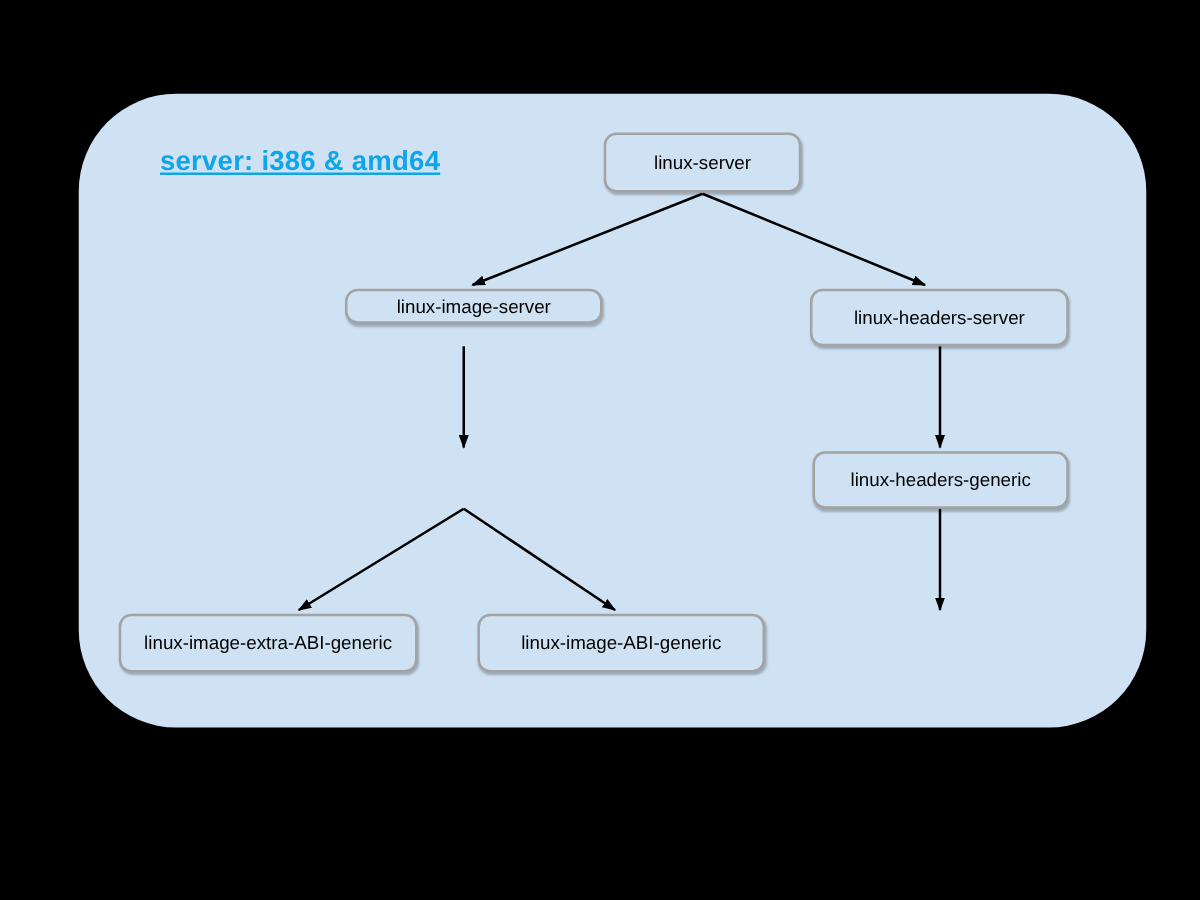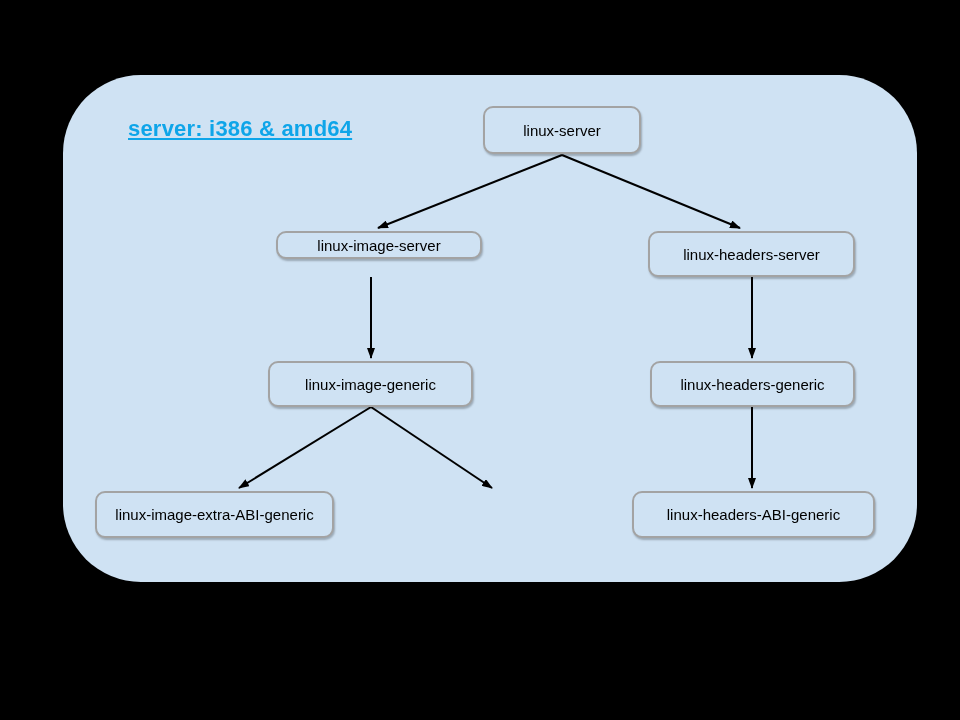--- a/index.html
+++ b/index.html
@@ -93,22 +93,21 @@
     <line x1="371" y1="407" x2="492" y2="488" marker-end="url(#arrowhead)"></line>
     <line x1="752" y1="407" x2="752" y2="488" marker-end="url(#arrowhead)"></line>
   </svg>
 
   <div class="node" id="n-linux-server">linux-server</div>
 
   <div class="node" id="n-linux-image-server">linux-image-server</div>
 
   <div class="node" id="n-linux-headers-server">linux-headers-server</div>
 
-  <div class="node" id="n-linux-image-generic">linux-image-generic</div>
 
   <div class="node" id="n-linux-headers-generic">linux-headers-generic</div>
 
   <div class="node" id="n-linux-image-extra-abi">linux-image-extra-ABI-generic</div>
 
+  <div class="node" id="n-linux-image-abi">linux-image-ABI-generic</div>
 
-  <div class="node" id="n-linux-headers-abi">linux-headers-ABI-generic</div>
 
 </div>
 
 </body></html>

